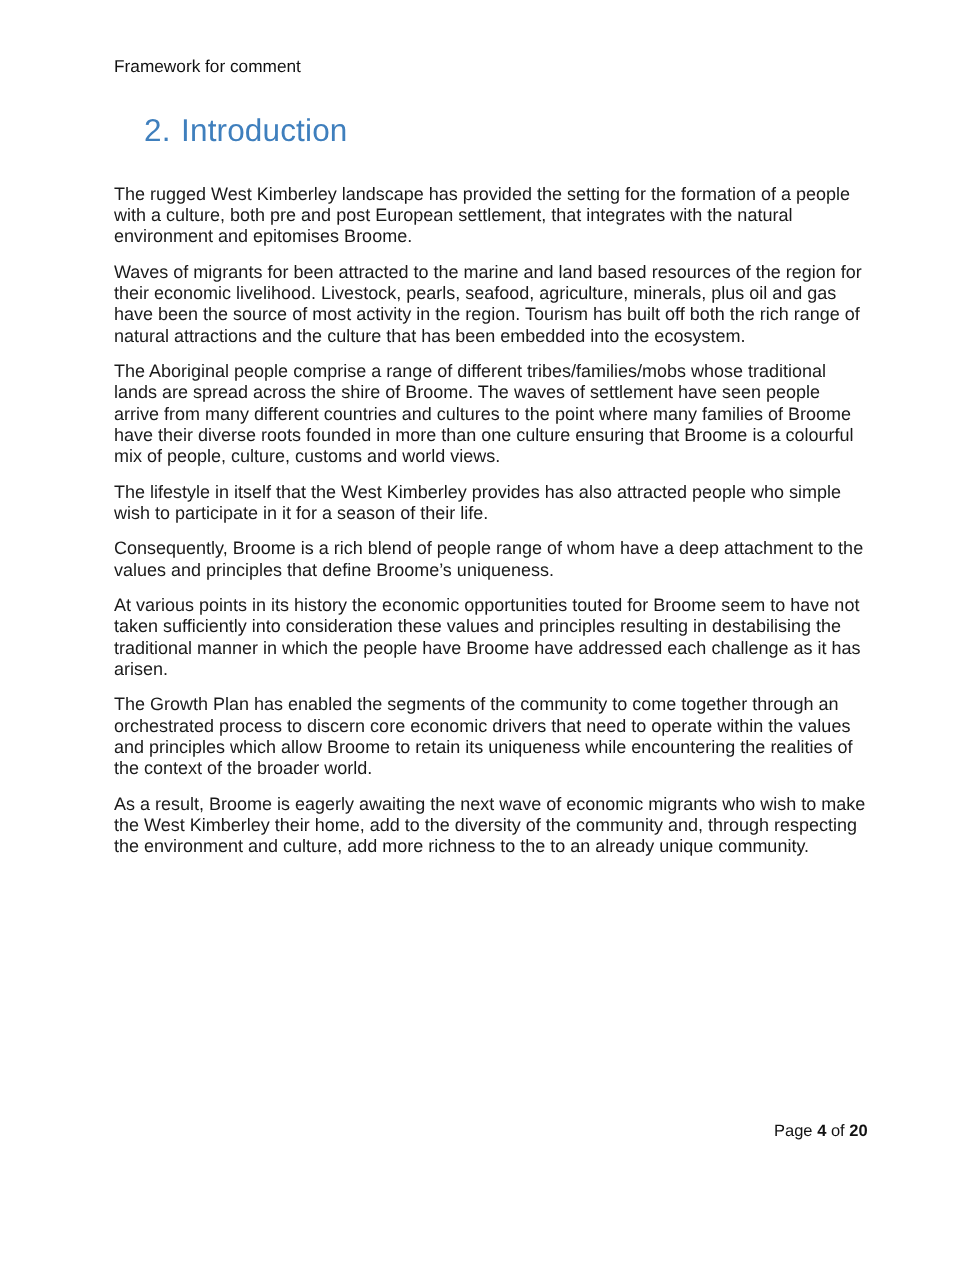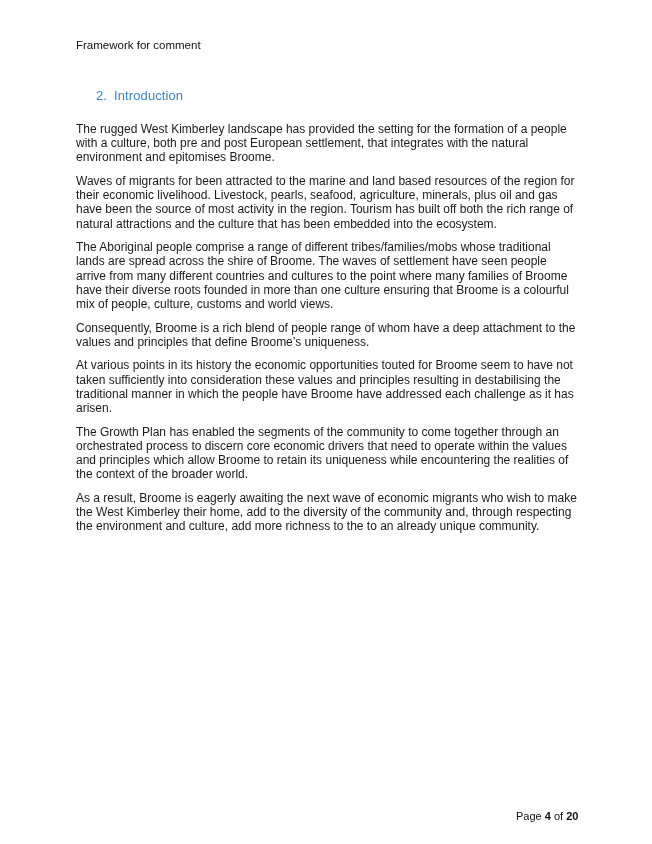--- a/index.html
+++ b/index.html
@@ -1,38 +1,39 @@
 <!DOCTYPE html>
 <html><head>
   <meta charset="utf-8">
   <style>
     html, body { margin: 0; padding: 0; background: #ffffff; }
     body { width: 652px; height: 844px; position: relative; overflow: hidden;
            font-family: "Liberation Sans", "DejaVu Sans", sans-serif; color: #1a1a1a; }
     .header { position: absolute; left: 76px; top: 39px; font-size: 11.5px; color: #111; }
-    .heading { position: absolute; left: 96px; top: 88px; font-size: 13px; color: #3f7fbd; letter-spacing: 0.1px; }
+    .heading { position: absolute; left: 96px; top: 76px; font-size: 21px; color: #3f7fbd; letter-spacing: 0.1px; }
     .heading .num { margin-right: 7px; }
     .body { position: absolute; left: 76px; top: 122px; width: 502px; }
     .para { font-size: 12px; line-height: 14.2px; margin: 0 0 9.4px 0; text-align: left; }
-    .footer { position: absolute; left: 516px; top: 810px; font-size: 11px; color: #111; text-align: right; }
+    .footer { position: absolute; left: 516px; top: 748px; font-size: 11px; color: #111; text-align: right; }
     .footer b { font-weight: bold; }
   </style>
 </head>
 <body>
 
 <div class="header">Framework for comment</div>
 
 <div class="heading">
   <span class="num">2.</span><span>Introduction</span>
 </div>
 
 <div class="body">
   <p class="para">The rugged West Kimberley landscape has provided the setting for the formation of a people with a culture, both pre and post European settlement, that integrates with the natural environment and epitomises Broome.</p>
   <p class="para">Waves of migrants for been attracted to the marine and land based resources of the region for their economic livelihood. Livestock, pearls, seafood, agriculture, minerals, plus oil and gas have been the source of most activity in the region. Tourism has built off both the rich range of natural attractions and the culture that has been embedded into the ecosystem.</p>
   <p class="para">The Aboriginal people comprise a range of different tribes/families/mobs whose traditional lands are spread across the shire of Broome. The waves of settlement have seen people arrive from many different countries and cultures to the point where many families of Broome have their diverse roots founded in more than one culture ensuring that Broome is a colourful mix of people, culture, customs and world views.</p>
+  <p class="para">The lifestyle in itself that the West Kimberley provides has also attracted people who simple wish to participate in it for a season of their life.</p>
   <p class="para">Consequently, Broome is a rich blend of people range of whom have a deep attachment to the values and principles that define Broome’s uniqueness.</p>
   <p class="para">At various points in its history the economic opportunities touted for Broome seem to have not taken sufficiently into consideration these values and principles resulting in destabilising the traditional manner in which the people have Broome have addressed each challenge as it has arisen.</p>
   <p class="para">The Growth Plan has enabled the segments of the community to come together through an orchestrated process to discern core economic drivers that need to operate within the values and principles which allow Broome to retain its uniqueness while encountering the realities of the context of the broader world.</p>
   <p class="para">As a result, Broome is eagerly awaiting the next wave of economic migrants who wish to make the West Kimberley their home, add to the diversity of the community and, through respecting the environment and culture, add more richness to the to an already unique community.</p>
 </div>
 
 <div class="footer">
   <span>Page</span>
   <b>4</b>
   <span>of</span>

